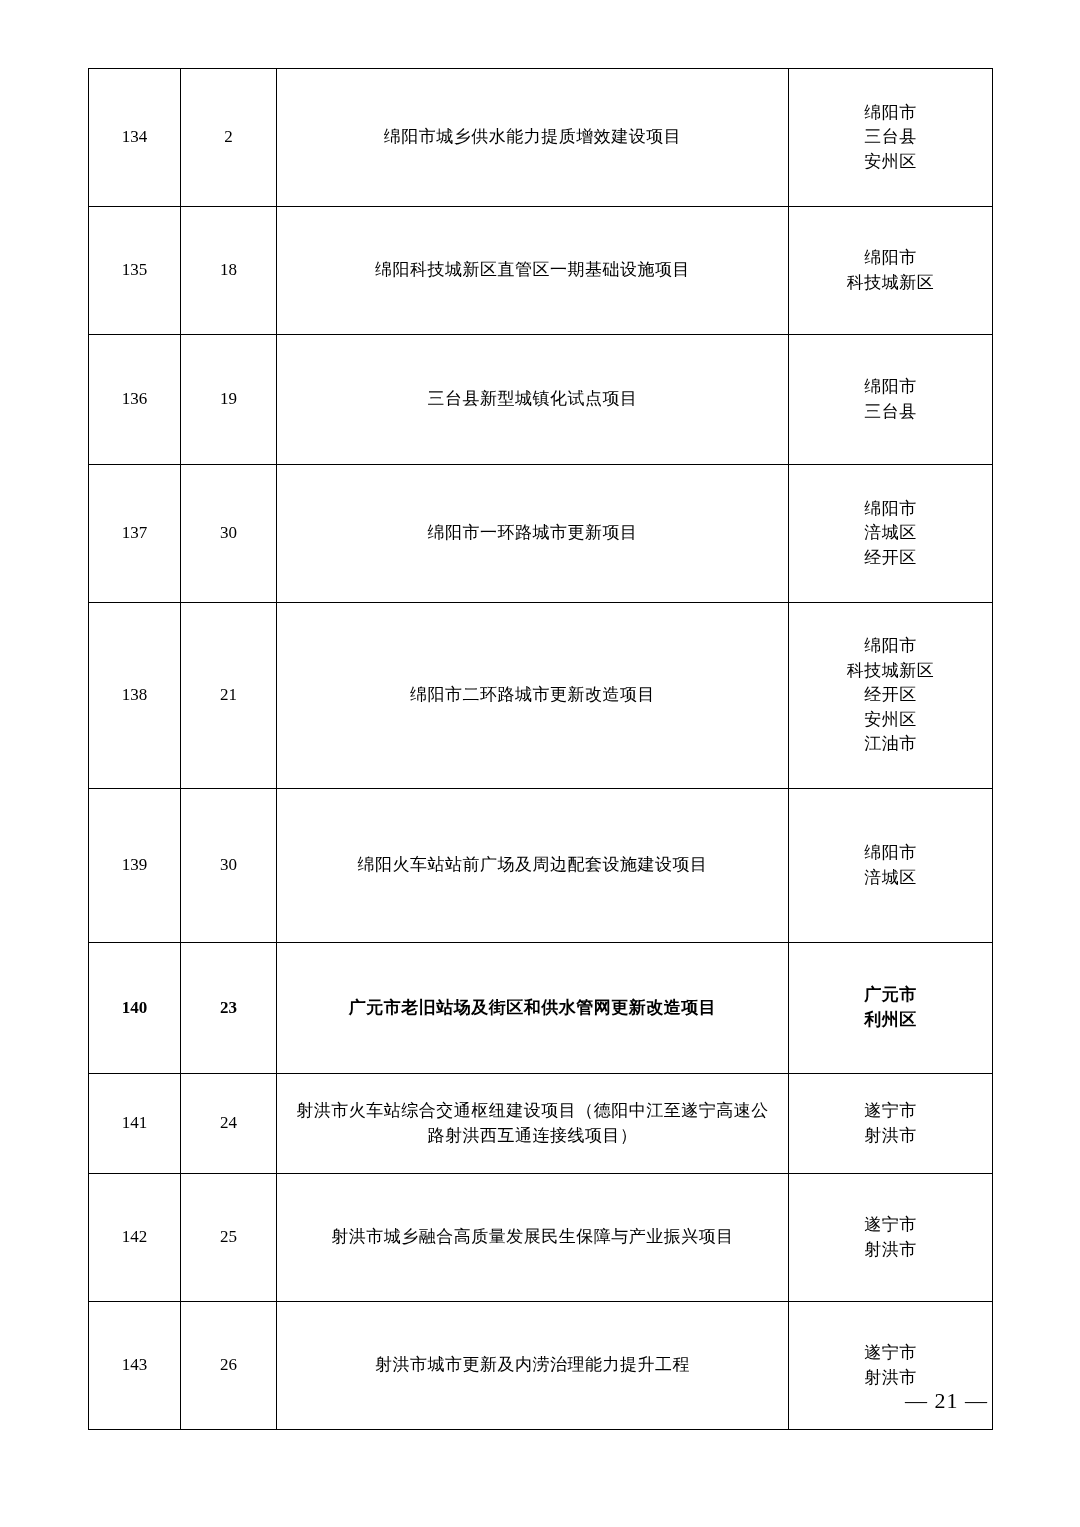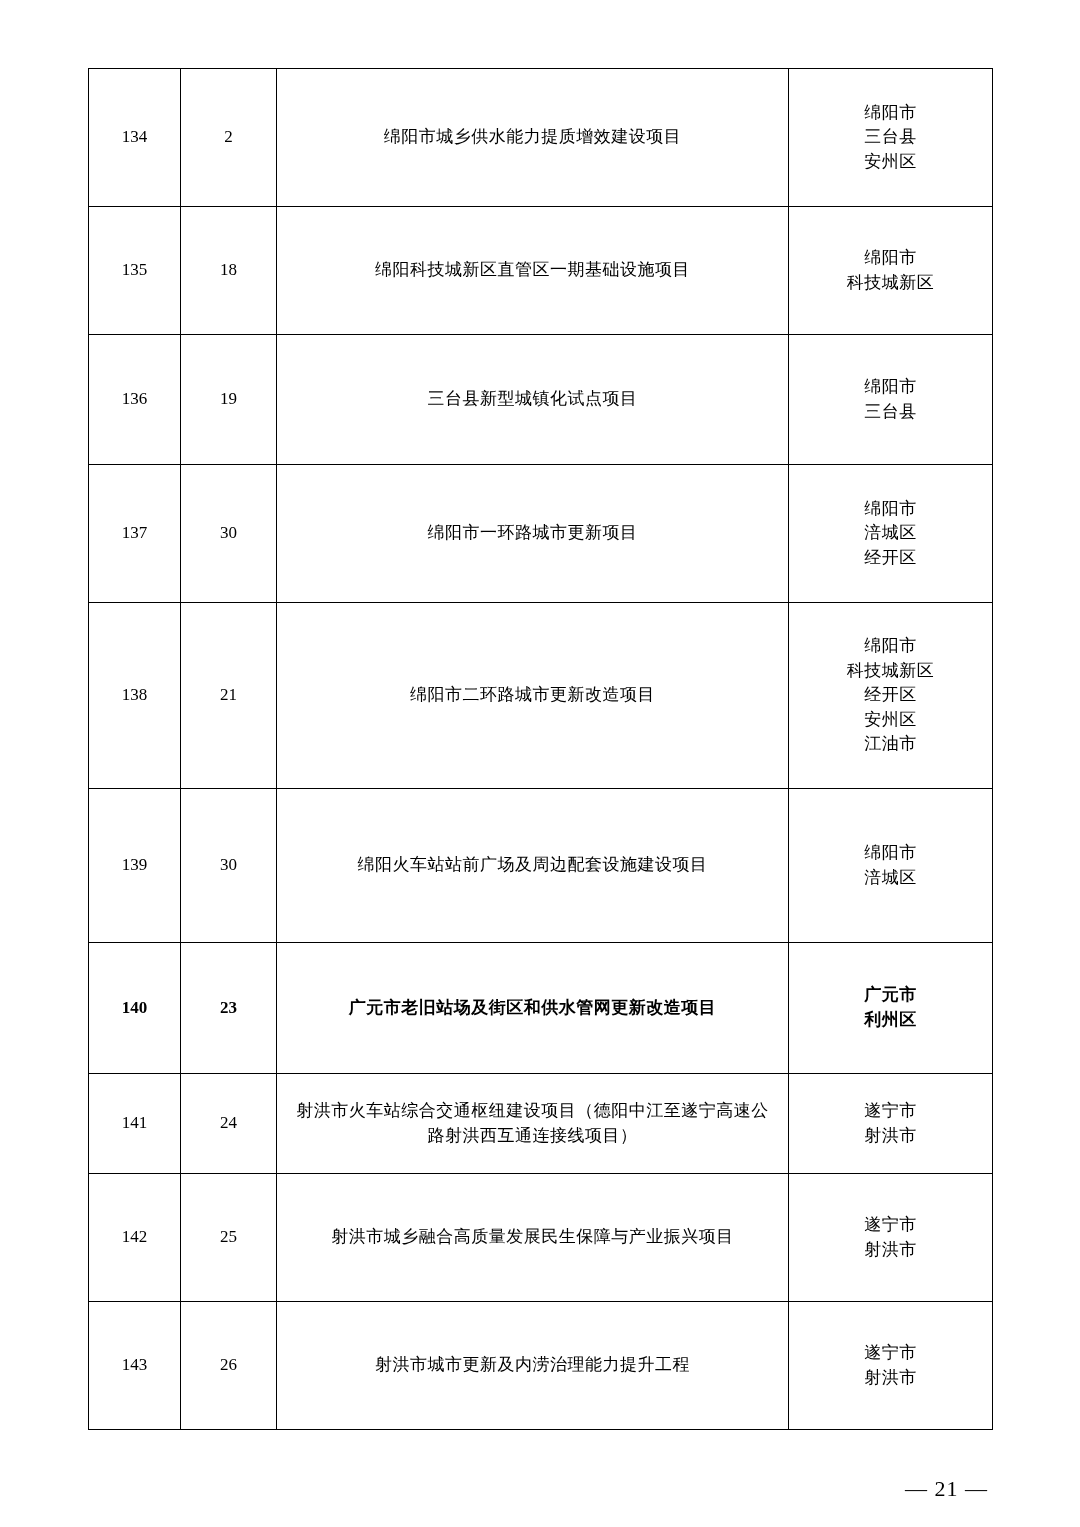--- a/index.html
+++ b/index.html
@@ -57,21 +57,21 @@
     text-align: center;
     letter-spacing: 0.5px;
   }
   td.loc .loc-line {
     display: block;
     white-space: nowrap;
   }
   .page-number {
     position: absolute;
     right: 92px;
-    top: 1476px;
+    top: 1388px;
     font-size: 22px;
     letter-spacing: 1px;
   }
 </style>
 </head>
 <body>
 
 <div class="page">
 
   <table class="doc-table">

